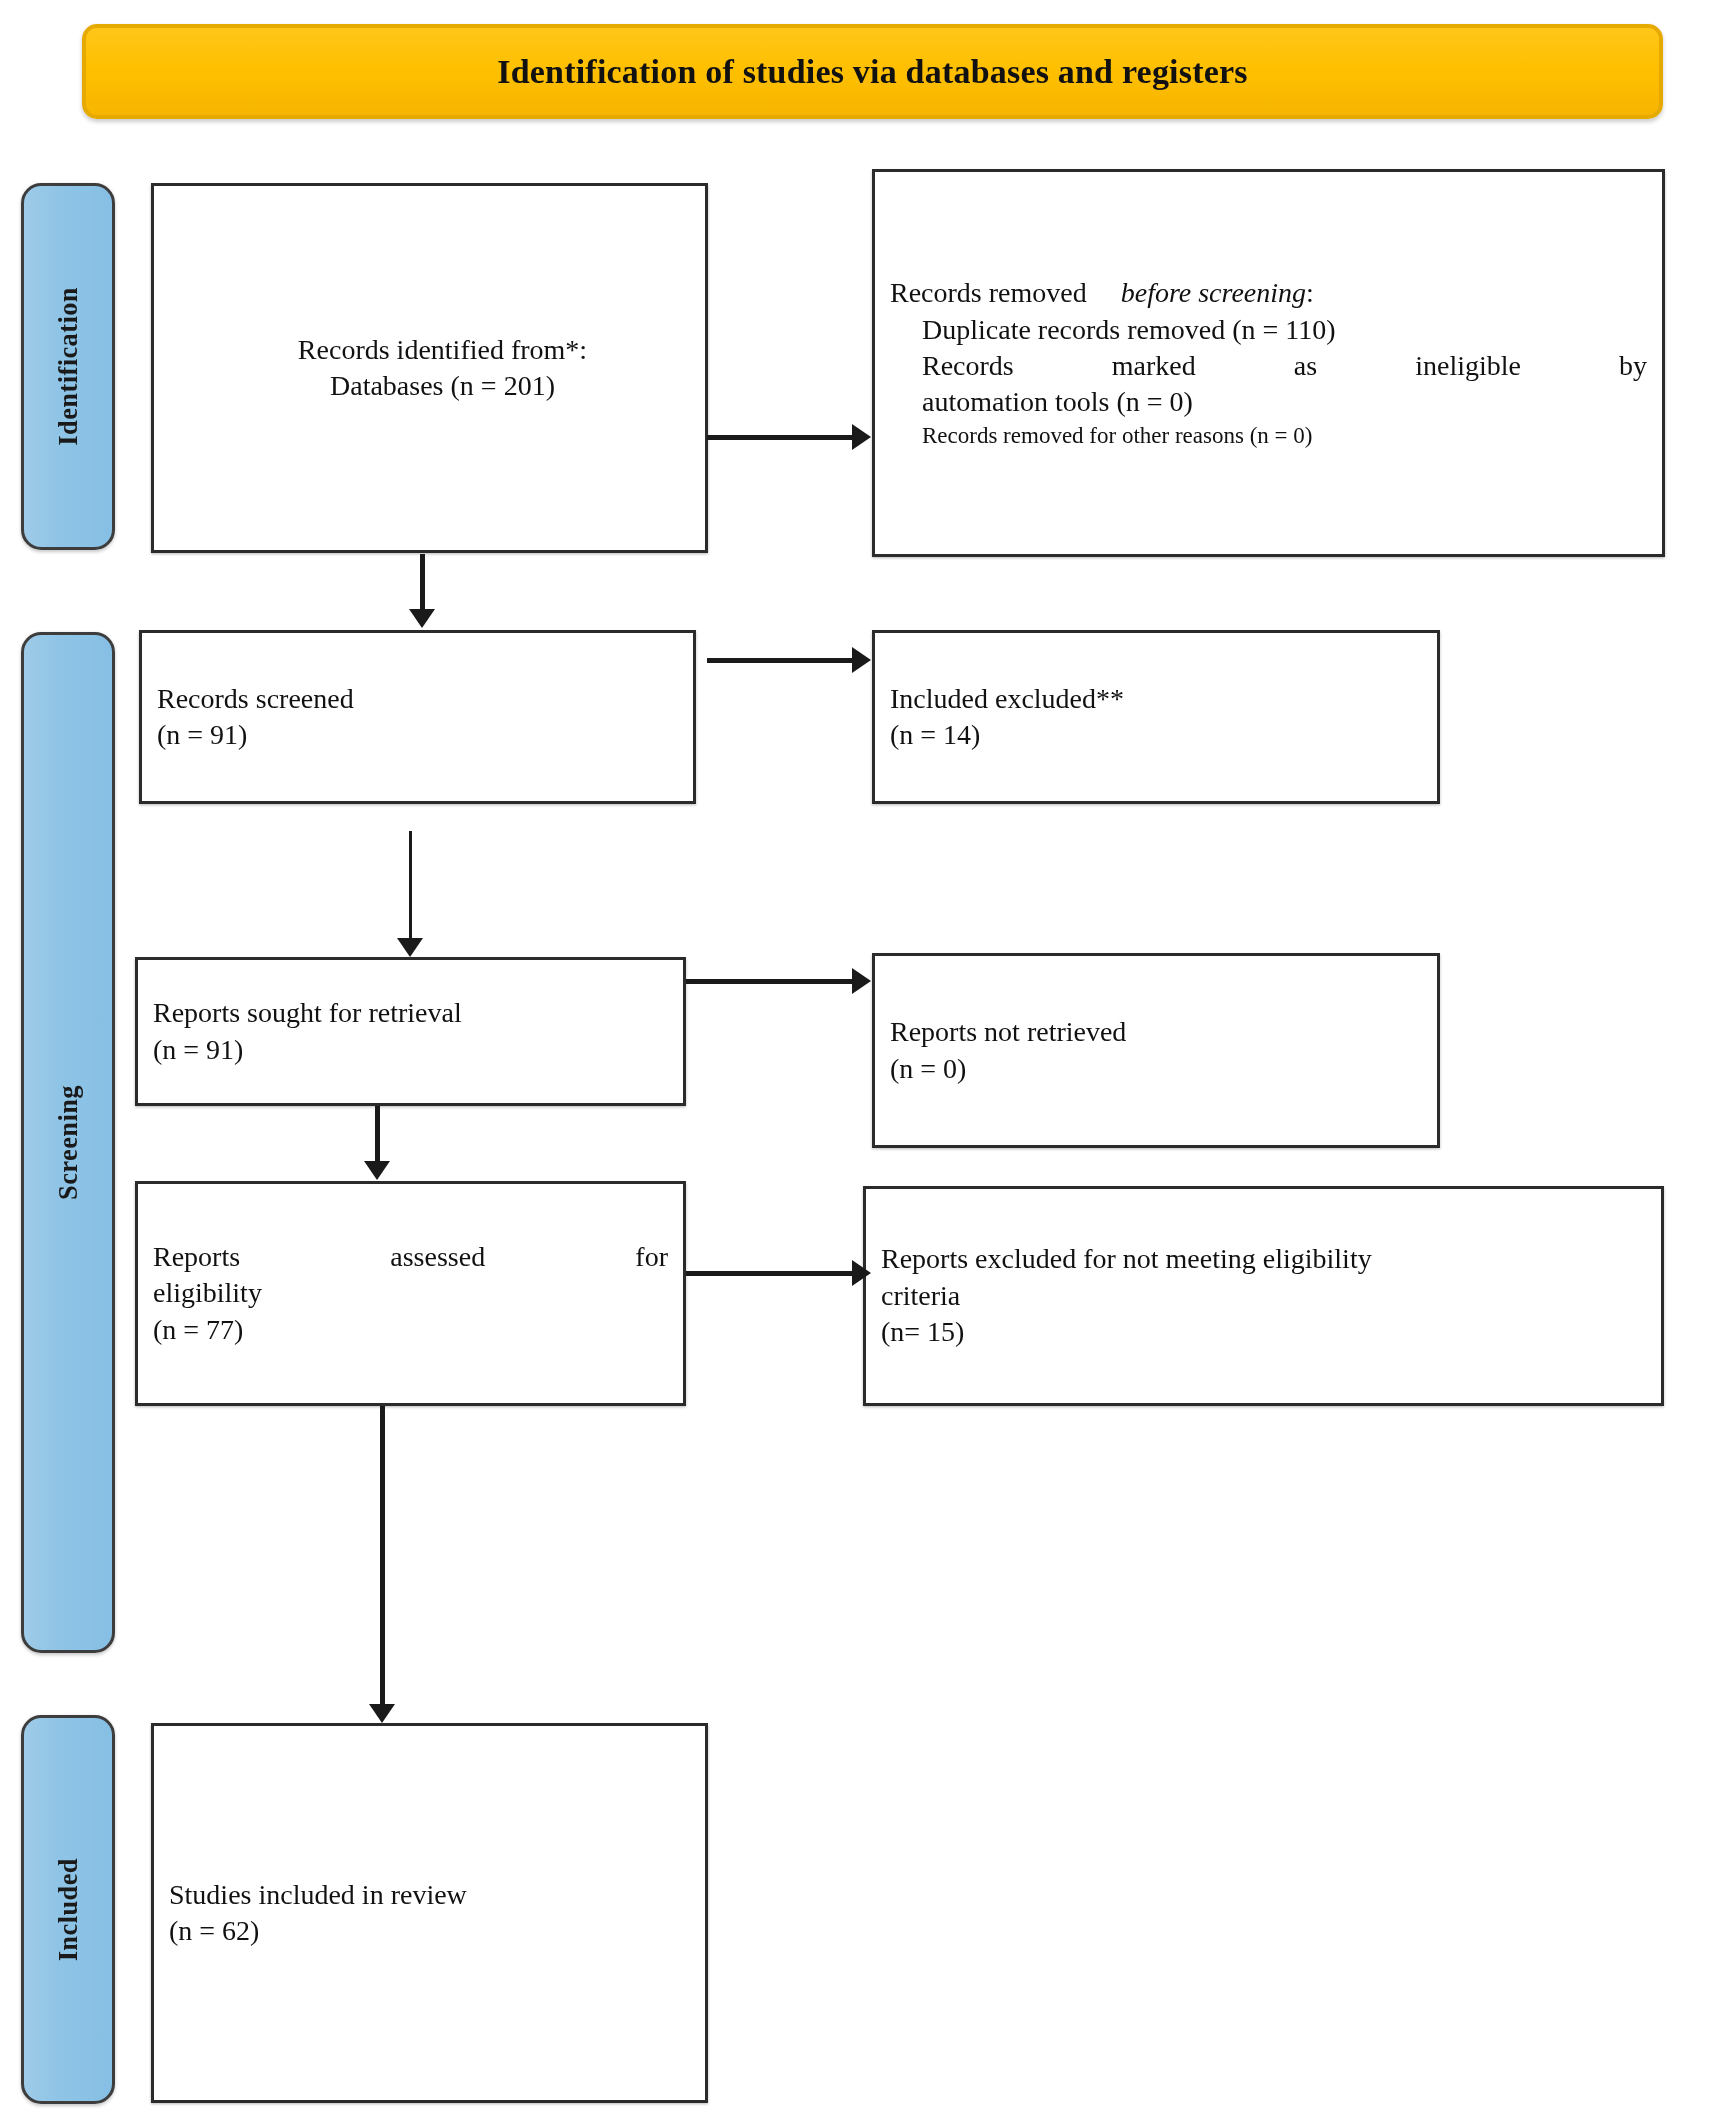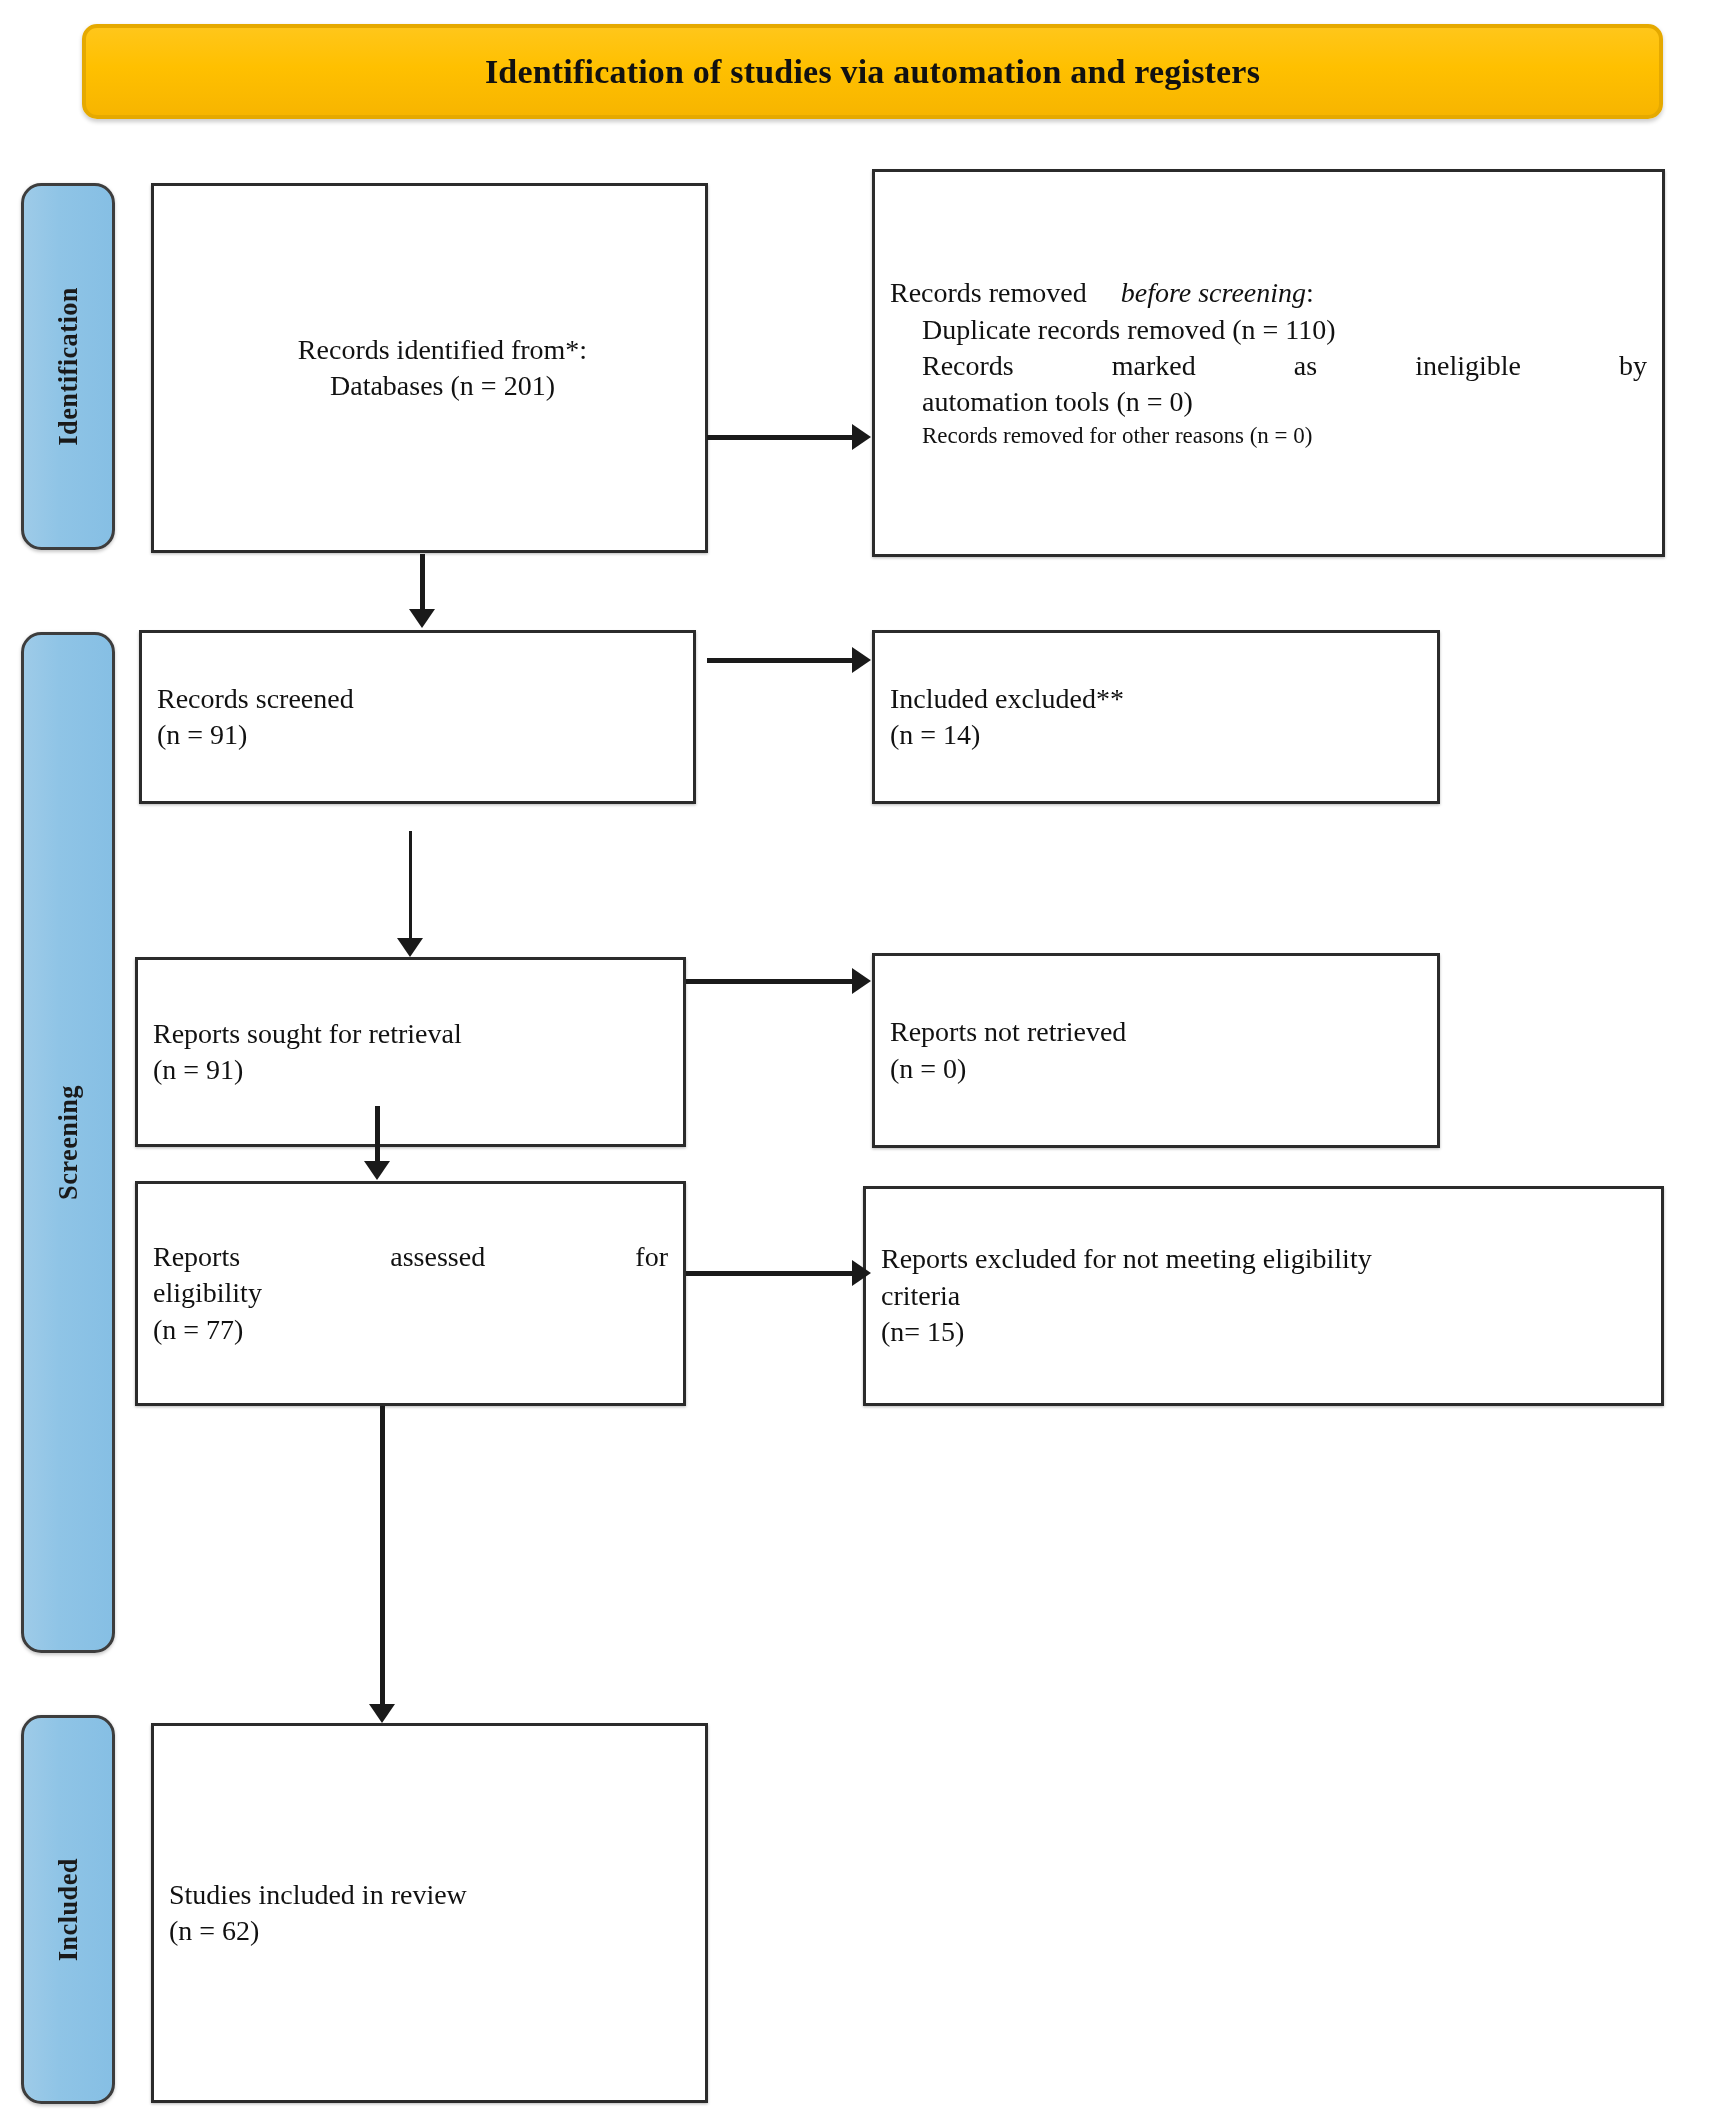--- a/index.html
+++ b/index.html
@@ -113,21 +113,21 @@
     border-bottom: 13.3px solid transparent;
     border-left: 19.5px solid #1a1a1a;
   }
 </style>
 </head>
 <body>
 
 <div id="stage">
 
   <div class="banner">
-    <span class="banner-text">Identification of studies via automation and registers</span>
+    <span class="banner-text">Identification of studies via databases and registers</span>
   </div>
 
   <div class="phase" style="left:21px; top:183px; width:94px; height:367px;">
     <span class="phase-label">Identification</span>
   </div>
 
   <div class="phase" style="left:21px; top:632px; width:94px; height:1021px;">
     <span class="phase-label">Screening</span>
   </div>
 
@@ -171,21 +171,21 @@
       <span class="line"> (n = 14)</span>
     </div>
   </div>
 
   <div class="h-line" style="left:707px; top:658px; width:146px; height:4.9px;"></div>
   <div class="arrow-right" style="left:852px; top:647px;"></div>
 
   <div class="v-line" style="left:409px; top:831px; width:3.1px; height:122px;"></div>
   <div class="arrow-down" style="left:397px; top:938px;"></div>
 
-  <div class="box" style="left:135px; top:957px; width:551px; height:190px;">
+  <div class="box" style="left:135px; top:957px; width:551px; height:149px;">
     <div class="inner left">
       <span class="line">Reports sought for retrieval</span>
       <span class="line">(n = 91)</span>
     </div>
   </div>
 
   <div class="box" style="left:872px; top:953px; width:568px; height:195px;">
     <div class="inner left">
       <span class="line">Reports not retrieved</span>
       <span class="line">(n = 0)</span>

